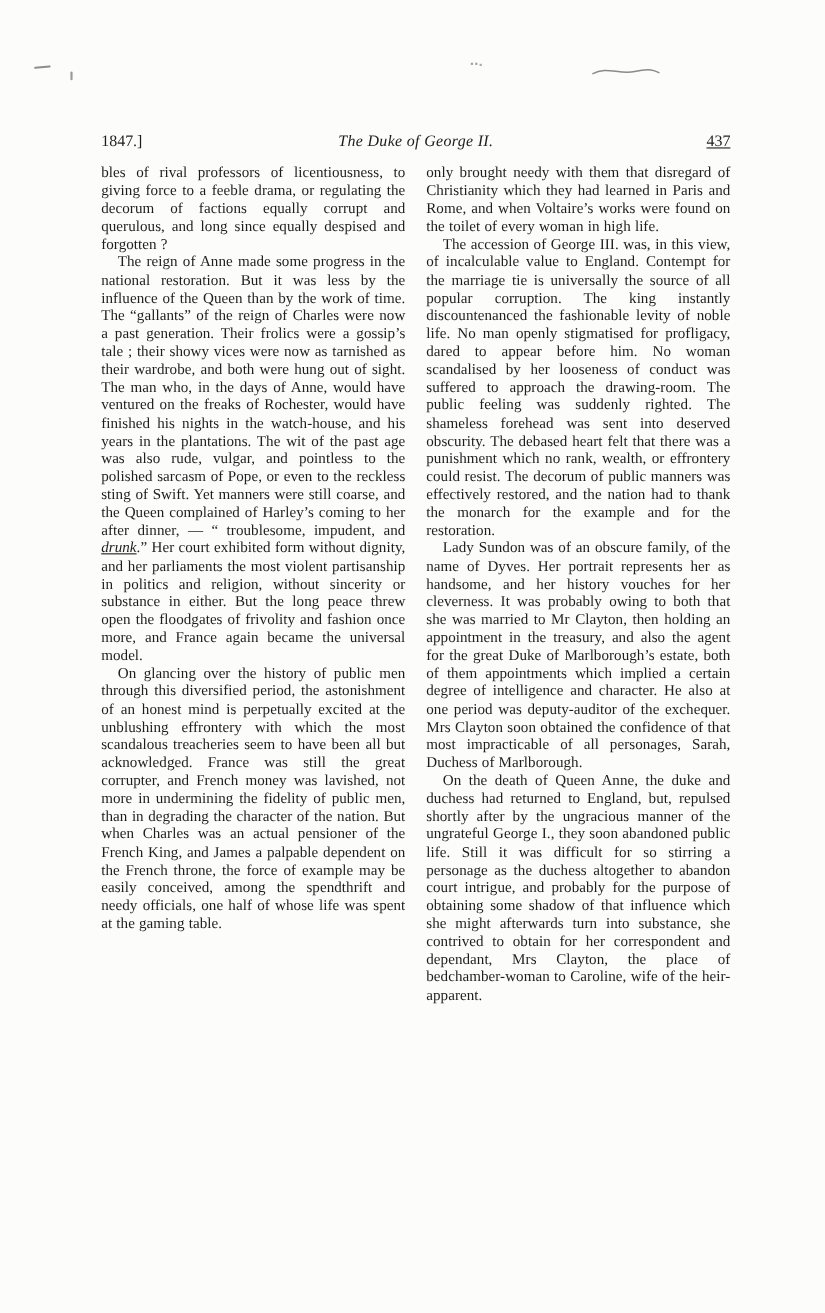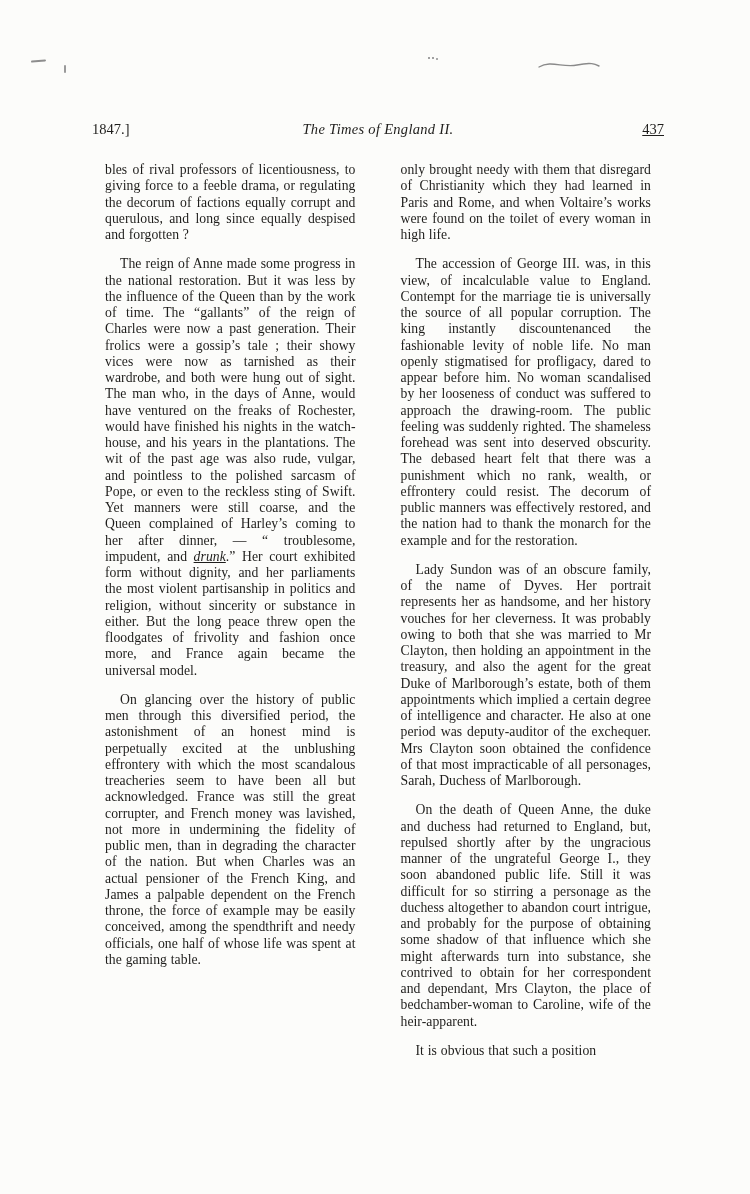--- a/index.html
+++ b/index.html
@@ -50,52 +50,51 @@
   }
   .column {
     flex: 1;
     text-align: justify;
     font-size: 13.7px;
     line-height: 16.25px;
     letter-spacing: 0.05px;
     word-spacing: 0.3px;
     hyphens: auto;
   }
-  .column p { margin: 13px; text-indent: 15px; }
+  .column p { margin: 0; text-indent: 15px; }
   .column p.cont { text-indent: 0; }
   em { font-style: italic; text-decoration: underline; }
 </style>
 </head>
 <body>
 
 <div>
 
   <div class="artifact artifact-dash"></div>
   <div class="artifact artifact-speck"></div>
   <div class="artifact artifact-dots"></div>
   <svg class="artifact artifact-squiggle" viewBox="0 0 64 16" width="64" height="16">
     <path d="M2 11 C 14 4, 26 12, 40 9 S 58 8, 62 10" fill="none" stroke="#8a8a8a" stroke-width="1.4" stroke-linecap="round"></path>
   </svg>
 
   <header class="running-head">
     <span class="head-left">1847.]</span>
-    <span class="head-center">The Times of England II.</span>
+    <span class="head-center">The Duke of George II.</span>
     <span class="head-right">437</span>
   </header>
 
   <div class="text-block">
 
     <div class="column">
       <p class="cont">bles of rival professors of licentiousness, to giving force to a feeble drama, or regulating the decorum of factions equally corrupt and querulous, and long since equally despised and forgotten ?</p>
       <p><span>The reign of Anne made some progress in the national restoration. But it was less by the influence of the Queen than by the work of time. The “gallants” of the reign of Charles were now a past generation. Their frolics were a gossip’s tale ; their showy vices were now as tarnished as their wardrobe, and both were hung out of sight. The man who, in the days of Anne, would have ventured on the freaks of Rochester, would have finished his nights in the watch-house, and his years in the plantations. The wit of the past age was also rude, vulgar, and pointless to the polished sarcasm of Pope, or even to the reckless sting of Swift. Yet manners were still coarse, and the Queen complained of Harley’s coming to her after dinner, — “ troublesome, impudent, and </span><em>drunk</em><span>.”  Her court exhibited form without dignity, and her parliaments the most violent partisanship in politics and religion, without sincerity or substance in either. But the long peace threw open the floodgates of frivolity and fashion once more, and France again became the universal model.</span></p>
       <p>On glancing over the history of public men through this diversified period, the astonishment of an honest mind is perpetually excited at the unblushing effrontery with which the most scandalous treacheries seem to have been all but acknowledged. France was still the great corrupter, and French money was lavished, not more in undermining the fidelity of public men, than in degrading the character of the nation. But when Charles was an actual pensioner of the French King, and James a palpable dependent on the French throne, the force of example may be easily conceived, among the spendthrift and needy officials, one half of whose life was spent at the gaming table.</p>
     </div>
 
     <div class="column">
       <p class="cont">only brought needy with them that disregard of Christianity which they had learned in Paris and Rome, and when Voltaire’s works were found on the toilet of every woman in high life.</p>
       <p>The accession of George III. was, in this view, of incalculable value to England. Contempt for the marriage tie is universally the source of all popular corruption. The king instantly discountenanced the fashionable levity of noble life. No man openly stigmatised for profligacy, dared to appear before him. No woman scandalised by her looseness of conduct was suffered to approach the drawing-room. The public feeling was suddenly righted. The shameless forehead was sent into deserved obscurity. The debased heart felt that there was a punishment which no rank, wealth, or effrontery could resist. The decorum of public manners was effectively restored, and the nation had to thank the monarch for the example and for the restoration.</p>
       <p>Lady Sundon was of an obscure family, of the name of Dyves. Her portrait represents her as handsome, and her history vouches for her cleverness. It was probably owing to both that she was married to Mr Clayton, then holding an appointment in the treasury, and also the agent for the great Duke of Marlborough’s estate, both of them appointments which implied a certain degree of intelligence and character. He also at one period was deputy-auditor of the exchequer. Mrs Clayton soon obtained the confidence of that most impracticable of all personages, Sarah, Duchess of Marlborough.</p>
       <p>On the death of Queen Anne, the duke and duchess had returned to England, but, repulsed shortly after by the ungracious manner of the ungrateful George I., they soon abandoned public life. Still it was difficult for so stirring a personage as the duchess altogether to abandon court intrigue, and probably for the purpose of obtaining some shadow of that influence which she might afterwards turn into substance, she contrived to obtain for her correspondent and dependant, Mrs Clayton, the place of bedchamber-woman to Caroline, wife of the heir-apparent.</p>
-      <p>It is obvious that such a position</p>
     </div>
 
   </div>
 </div>
 
 </body></html>

